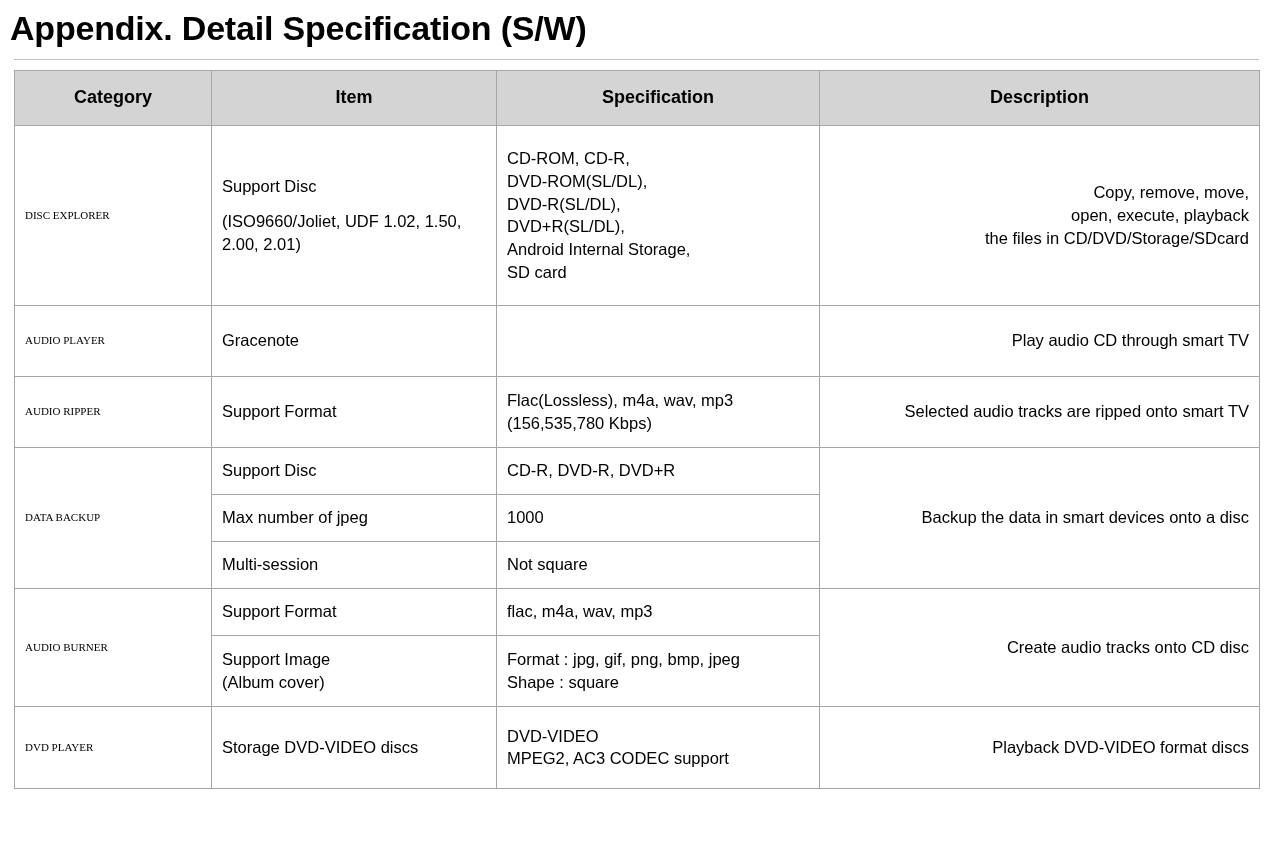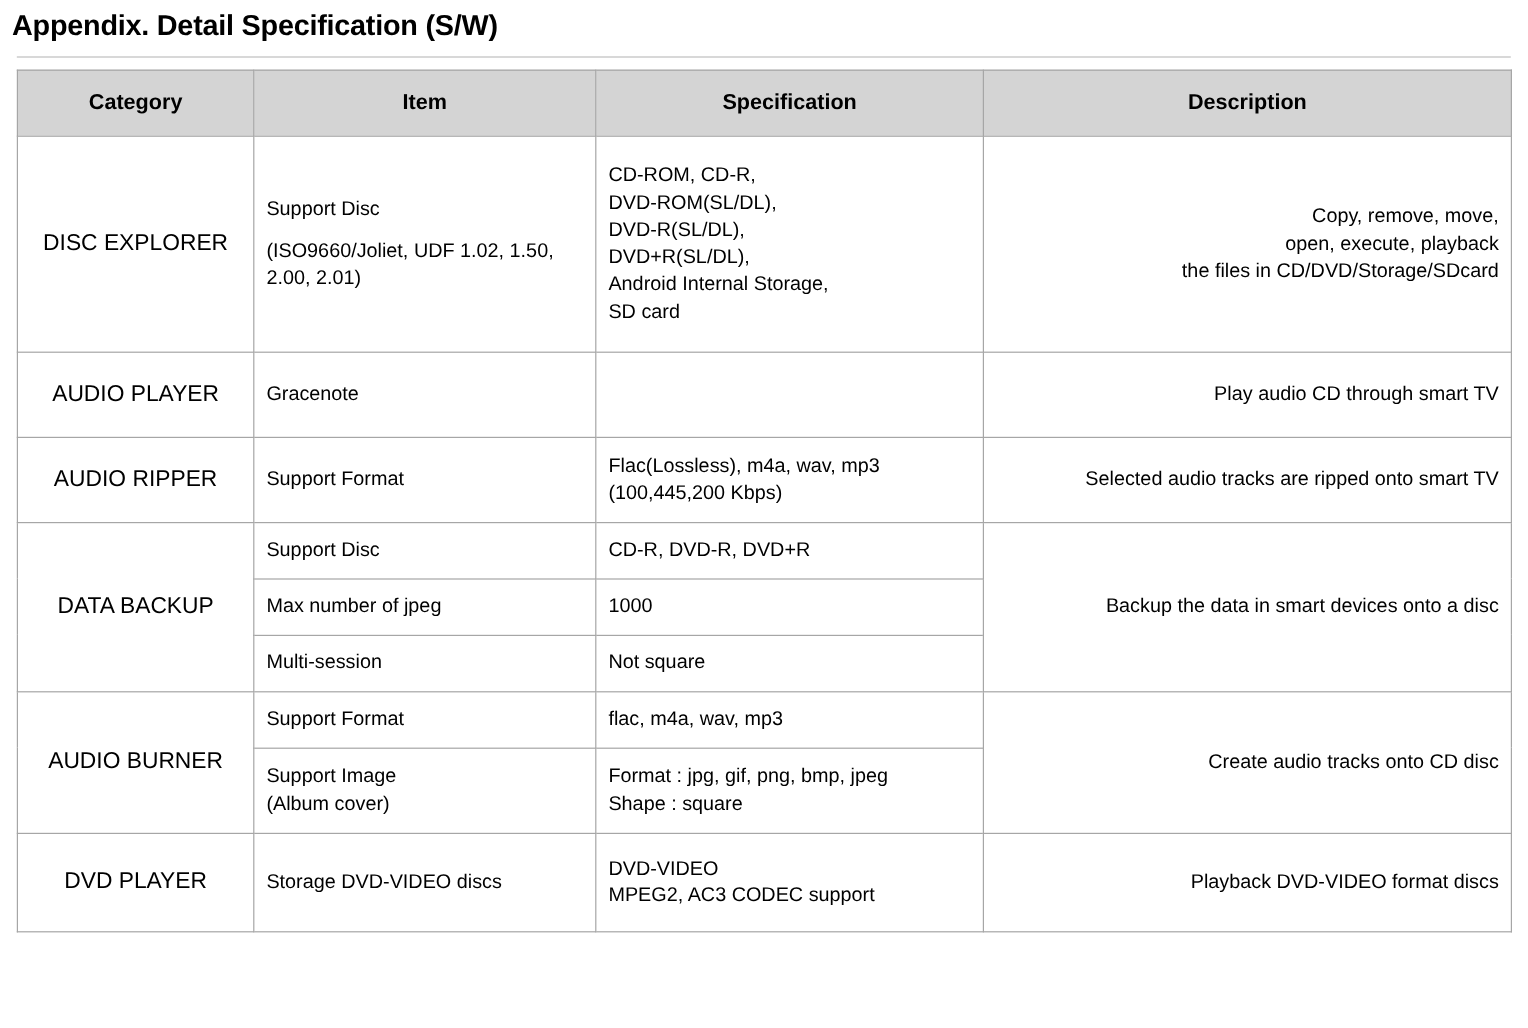--- a/index.html
+++ b/index.html
@@ -14,21 +14,21 @@
     color: #000000;
     overflow: hidden;
   }
   .page {
     position: relative;
     width: 1273px;
     height: 857px;
     box-sizing: border-box;
   }
   .page-title {
-    font-size: 24px;
+    font-size: 34px;
     font-weight: bold;
     letter-spacing: -0.2px;
     padding: 8px 0 0 10px;
     line-height: 1.2;
   }
   .title-rule {
     border-bottom: 1px solid #bfbfbf;
     margin: 10px 14px 0 14px;
   }
   .table-wrap {
@@ -54,22 +54,23 @@
     text-align: center;
     height: 46px;
     padding: 4px 6px;
   }
   col.c-cat { width: 197px; }
   col.c-item { width: 285px; }
   col.c-spec { width: 323px; }
   col.c-desc { width: 440px; }
 
   td.cat {
-    text-align: center;
-    font-size: 19px;
+    text-align: left;
+    font-size: 11px;
+    font-family: Liberation Serif, serif;
   }
   td.item, td.spec, td.desc {
     text-align: left;
   }
   td.spec { padding-left: 12px; margin-left: 48px; }
   td.desc { padding-left: 14px; text-align: right; }
   .nowrapline { white-space: pre-line; }
   .gap { display: block; height: 12px; }
 </style>
 </head>
@@ -120,21 +121,21 @@
           <td class="cat">AUDIO PLAYER</td>
           <td class="item">Gracenote</td>
           <td class="spec"></td>
           <td class="desc">Play audio CD through smart TV</td>
         </tr>
 
         <tr style="height:71px;">
           <td class="cat">AUDIO RIPPER</td>
           <td class="item">Support Format</td>
           <td class="spec nowrapline">Flac(Lossless), m4a, wav, mp3
-(100,445,200 Kbps)</td>
+(156,535,780 Kbps)</td>
           <td class="desc">Selected audio tracks are ripped onto smart TV</td>
         </tr>
 
         <tr style="height:47px;">
           <td class="cat" rowspan="3">DATA BACKUP</td>
           <td class="item">Support Disc</td>
           <td class="spec">CD-R, DVD-R, DVD+R</td>
           <td class="desc" rowspan="3">Backup the data in smart devices onto a disc</td>
         </tr>
         <tr style="height:47px;">

